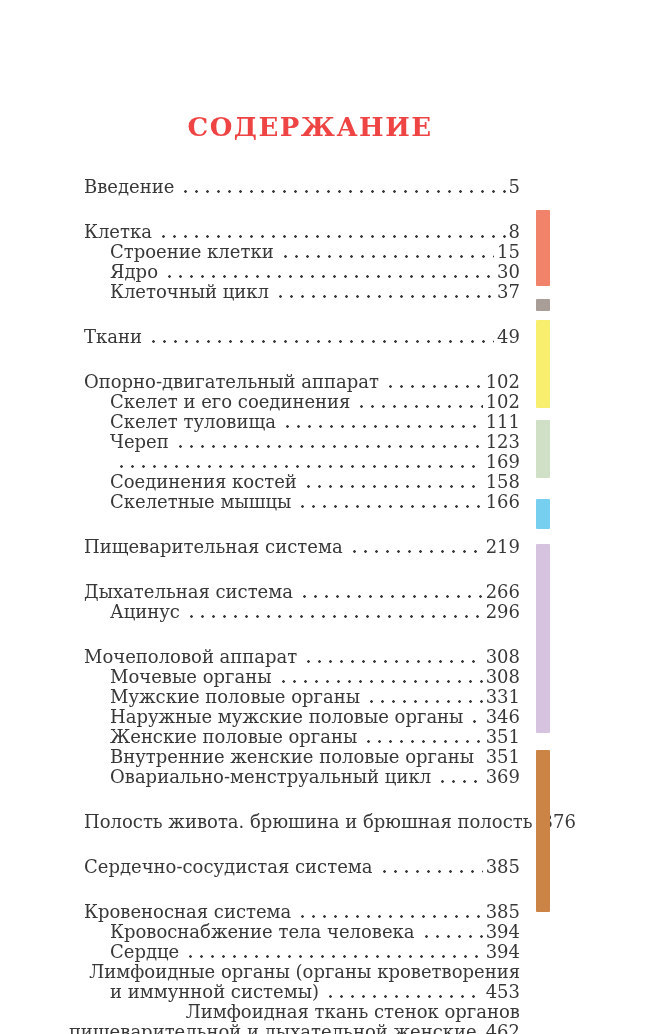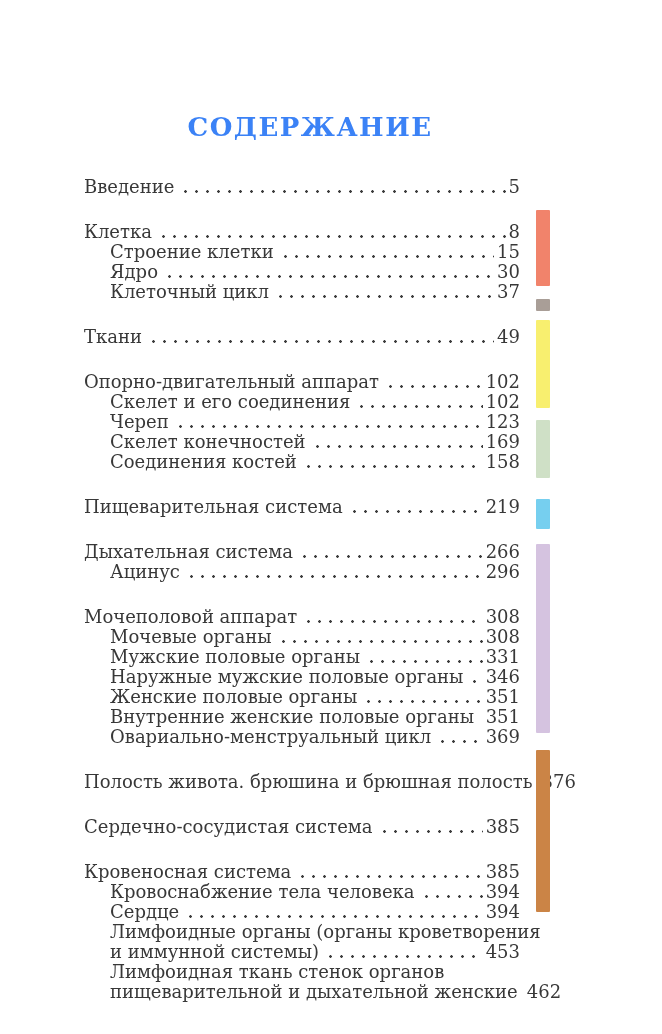--- a/index.html
+++ b/index.html
@@ -12,35 +12,35 @@
     color:#383838;
   }
   .title{
     position:absolute;
     top:112px;left:84px;width:452px;
     margin:0;
     text-align:center;
     font-size:26px;
     font-weight:bold;
     letter-spacing:1.5px;
-    color:#3b82f6;
+    color:#ef4444;
   }
   .toc{
     position:absolute;
     top:177px;left:84px;width:436px;
   }
   .group{margin-top:25px;}
   .group:first-child{margin-top:0;}
   .row{
     display:flex;
     height:20px;line-height:20px;
     font-size:18px;
     white-space:nowrap;
   }
-  .row.sub{padding-left:26px;}
+  .row.sub{padding-left:26px;justify-content:flex-end;}
   .label{flex:0 0 auto;}
   .leader{
     flex:1 1 auto;
     min-width:0;
     margin:0 3px 0 6px;
     background:radial-gradient(circle,#3c3c3c 1.2px,transparent 1.5px) left bottom 4px / 11px 3px repeat-x;
   }
   .page-num{flex:0 0 auto;text-align:right;min-width:10px;}
   .tab-layer{position:absolute;top:0;left:0;width:662px;height:1034px;pointer-events:none;}
   .tab{position:absolute;left:536px;width:14px;border-radius:1px;}
@@ -92,33 +92,42 @@
           <span class="label">Опорно-двигательный аппарат</span>
           <span class="leader"></span>
           <span class="page-num">102</span>
         </div>
         <div class="row sub">
           <span class="label">Скелет и его соединения</span>
           <span class="leader"></span>
           <span class="page-num">102</span>
         </div>
         <div class="row sub">
+          <span class="label">Скелет туловища</span>
+          <span class="leader"></span>
+          <span class="page-num">111</span>
+        </div>
+        <div class="row sub">
           <span class="label">Череп</span>
           <span class="leader"></span>
           <span class="page-num">123</span>
         </div>
         <div class="row sub">
-          <span class="label">Скелет конечностей</span>
           <span class="leader"></span>
           <span class="page-num">169</span>
         </div>
         <div class="row sub">
           <span class="label">Соединения костей</span>
           <span class="leader"></span>
           <span class="page-num">158</span>
+        </div>
+        <div class="row sub">
+          <span class="label">Скелетные мышцы</span>
+          <span class="leader"></span>
+          <span class="page-num">166</span>
         </div>
       </div>
       <div class="group">
         <div class="row">
           <span class="label">Пищеварительная система</span>
           <span class="leader"></span>
           <span class="page-num">219</span>
         </div>
       </div>
       <div class="group">

